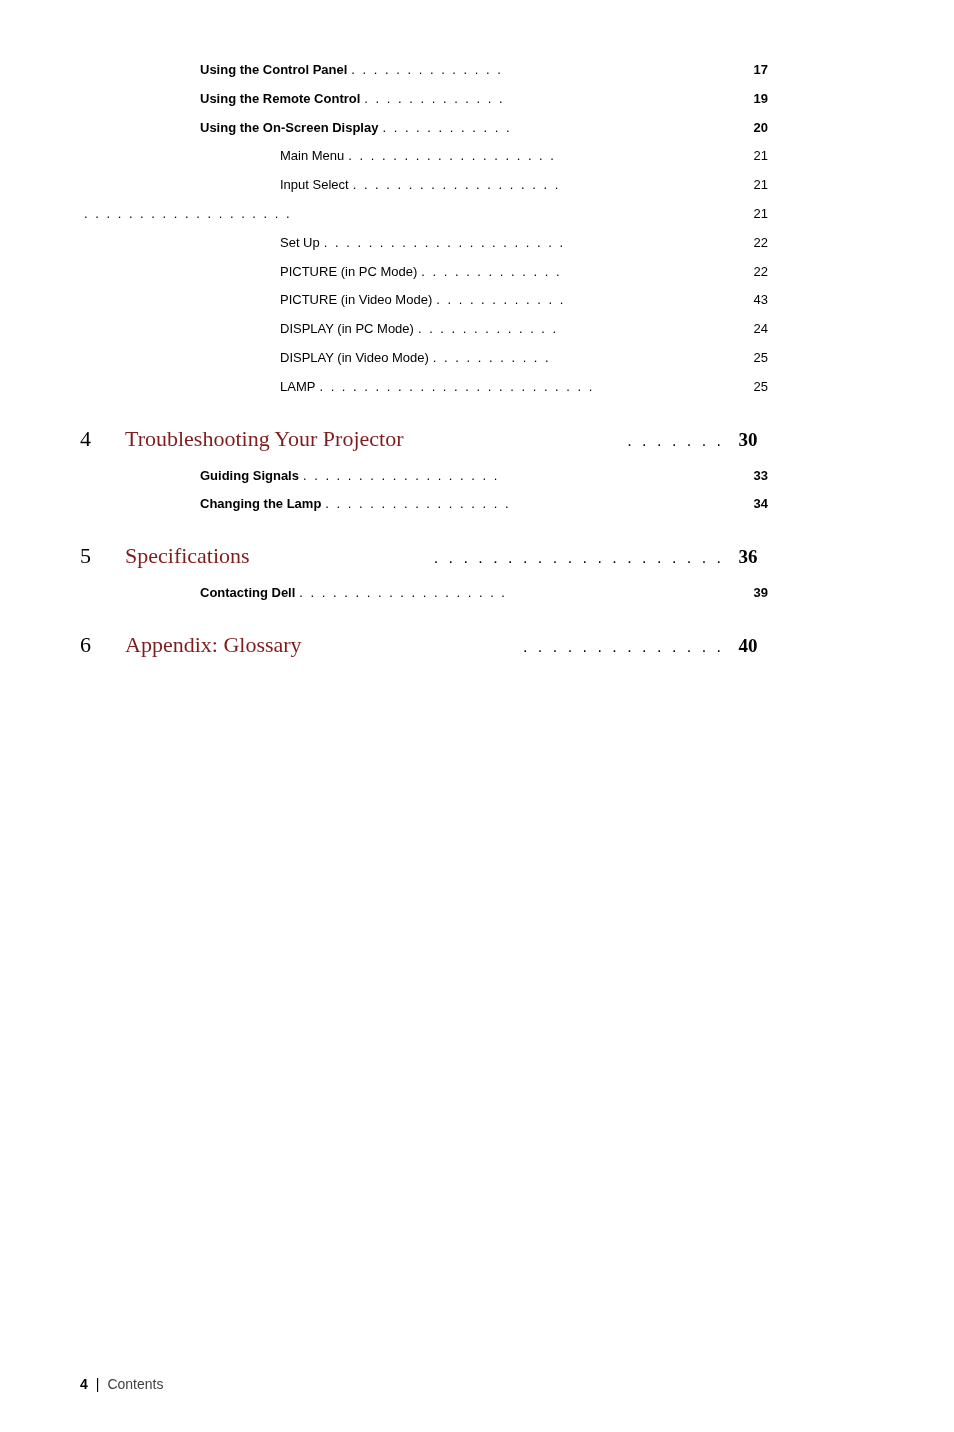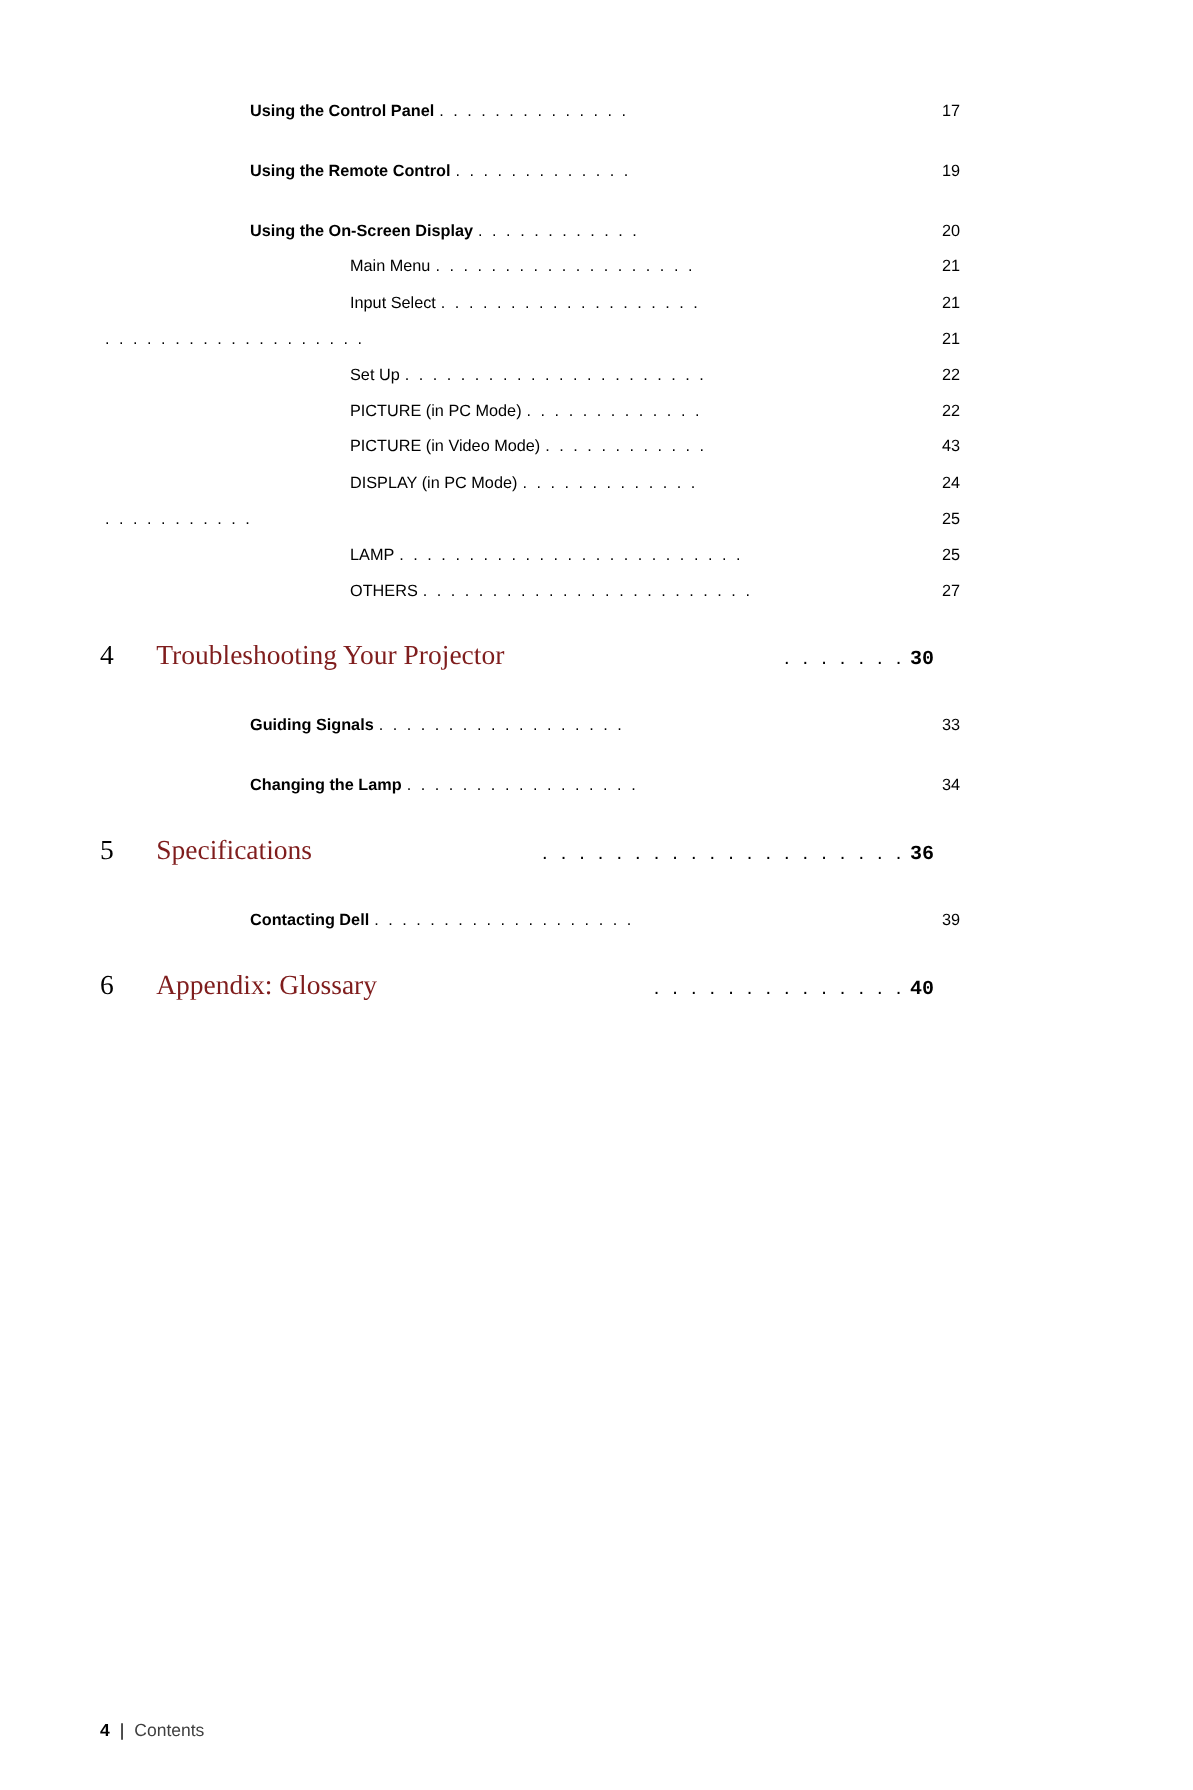--- a/index.html
+++ b/index.html
@@ -33,22 +33,21 @@
       align-items: baseline;
       margin-bottom: 8px;
       line-height: 1.6;
     }
 
     .toc-row.bold-entry .toc-label {
       font-weight: bold;
     }
 
     .toc-row.bold-entry .toc-page {
-      font-weight: normal;
-      margin-top: 19px;
+      font-weight: bold;
     }
 
     .toc-label {
       font-size: 13px;
       color: #000;
       white-space: nowrap;
     }
 
     .toc-dots {
       flex: 1;
@@ -94,26 +93,26 @@
     }
 
     .chapter-dots {
       font-size: 16px;
       color: #000;
       margin: 0 4px;
       letter-spacing: 3px;
     }
 
     .chapter-page {
-      font-size: 16px;
-      font-family: Liberation Mono, monospace;
+      font-size: 19px;
+      font-family: Liberation Serif, serif;
       font-weight: bold;
       color: #000;
       min-width: 40px;
-      text-align: left;
+      text-align: center;
     }
 
     .footer {
       position: absolute;
       bottom: 40px;
       left: 80px;
       display: flex;
       align-items: center;
       gap: 8px;
     }
@@ -194,35 +193,31 @@
       <span class="toc-page">43</span>
     </div>
 
     <div class="toc-row">
       <span class="toc-label" style="padding-left:200px;">DISPLAY (in PC Mode)</span>
       <span class="toc-dots">. . . . . . . . . . . . .</span>
       <span class="toc-page">24</span>
     </div>
 
     <div class="toc-row">
+      <span class="toc-label" style="padding-left:200px;">DISPLAY (in Video Mode)</span>
       <span class="toc-dots">. . . . . . . . . . .</span>
       <span class="toc-page">25</span>
     </div>
 
     <div class="toc-row">
       <span class="toc-label" style="padding-left:200px;">LAMP</span>
       <span class="toc-dots">. . . . . . . . . . . . . . . . . . . . . . . . .</span>
       <span class="toc-page">25</span>
     </div>
 
-    <div class="toc-row">
-      <span class="toc-label" style="padding-left:200px;">OTHERS</span>
-      <span class="toc-dots">. . . . . . . . . . . . . . . . . . . . . . . .</span>
-      <span class="toc-page">27</span>
-    </div>
 
   </div>
 
   <div class="chapter-row">
     <span class="chapter-num">4</span>
     <span class="chapter-label">Troubleshooting Your Projector</span>
     <span class="chapter-dots">. . . . . . .</span>
     <span class="chapter-page">30</span>
   </div>
 

